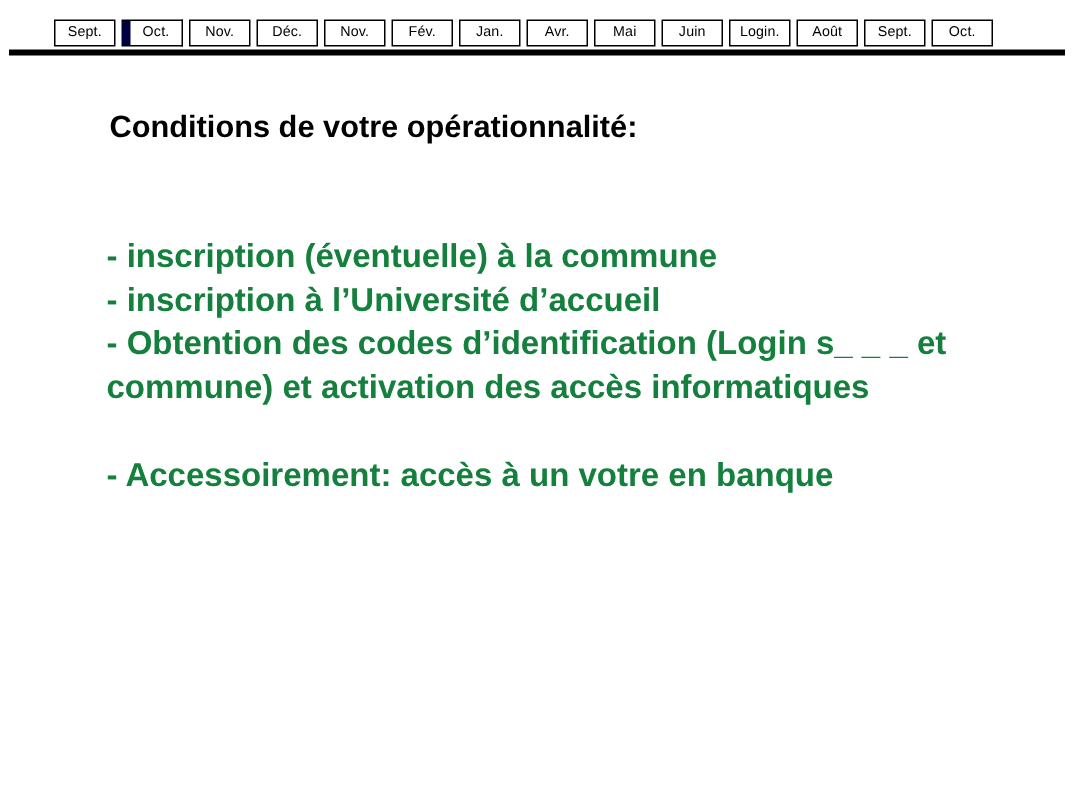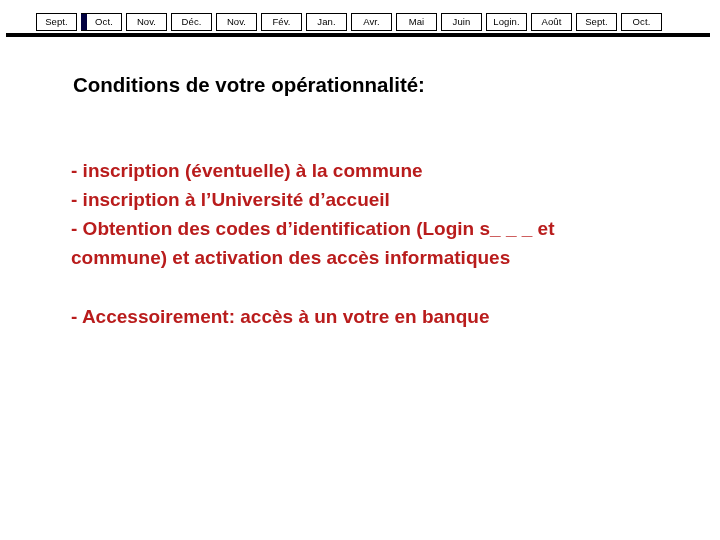--- a/index.html
+++ b/index.html
@@ -105,23 +105,23 @@
   }
 
   #bullet-group-secondary {
     position: absolute;
     left: 38px;
     top: 262px;
     width: 650px;
   }
 
   .bullet-line {
-    font-size: 19px;
+    font-size: 22px;
     font-weight: bold;
-    color: #b91c1c;
+    color: #15803d;
     line-height: 29px;
     white-space: nowrap;
   }
 </style>
 </head>
 <body>
 
 <div id="timeline-bar">
 
   <div id="month-tabs">

